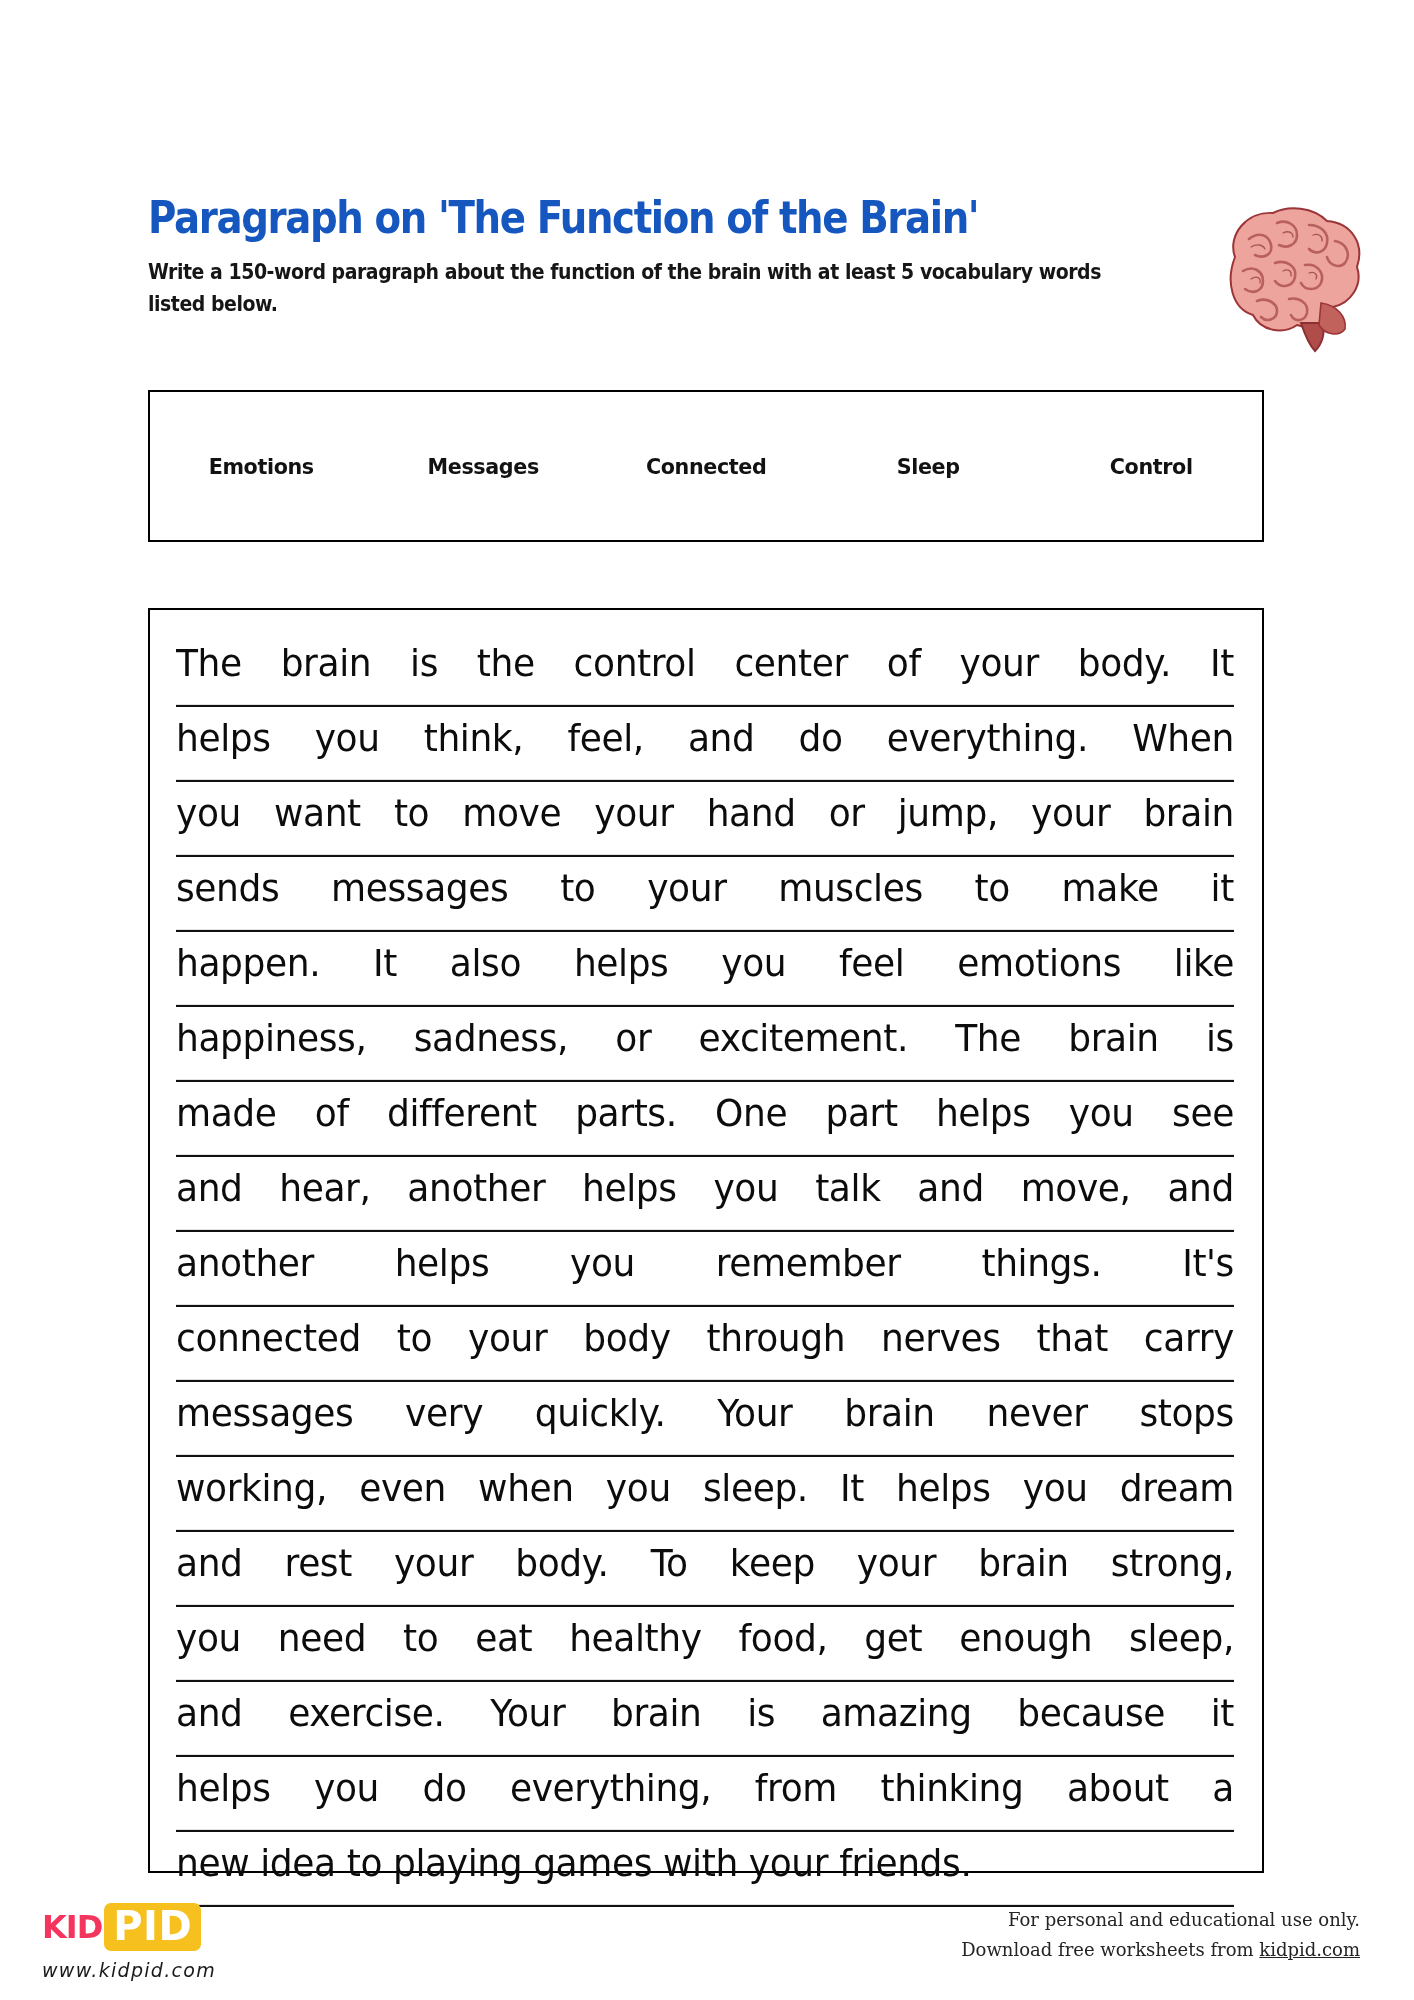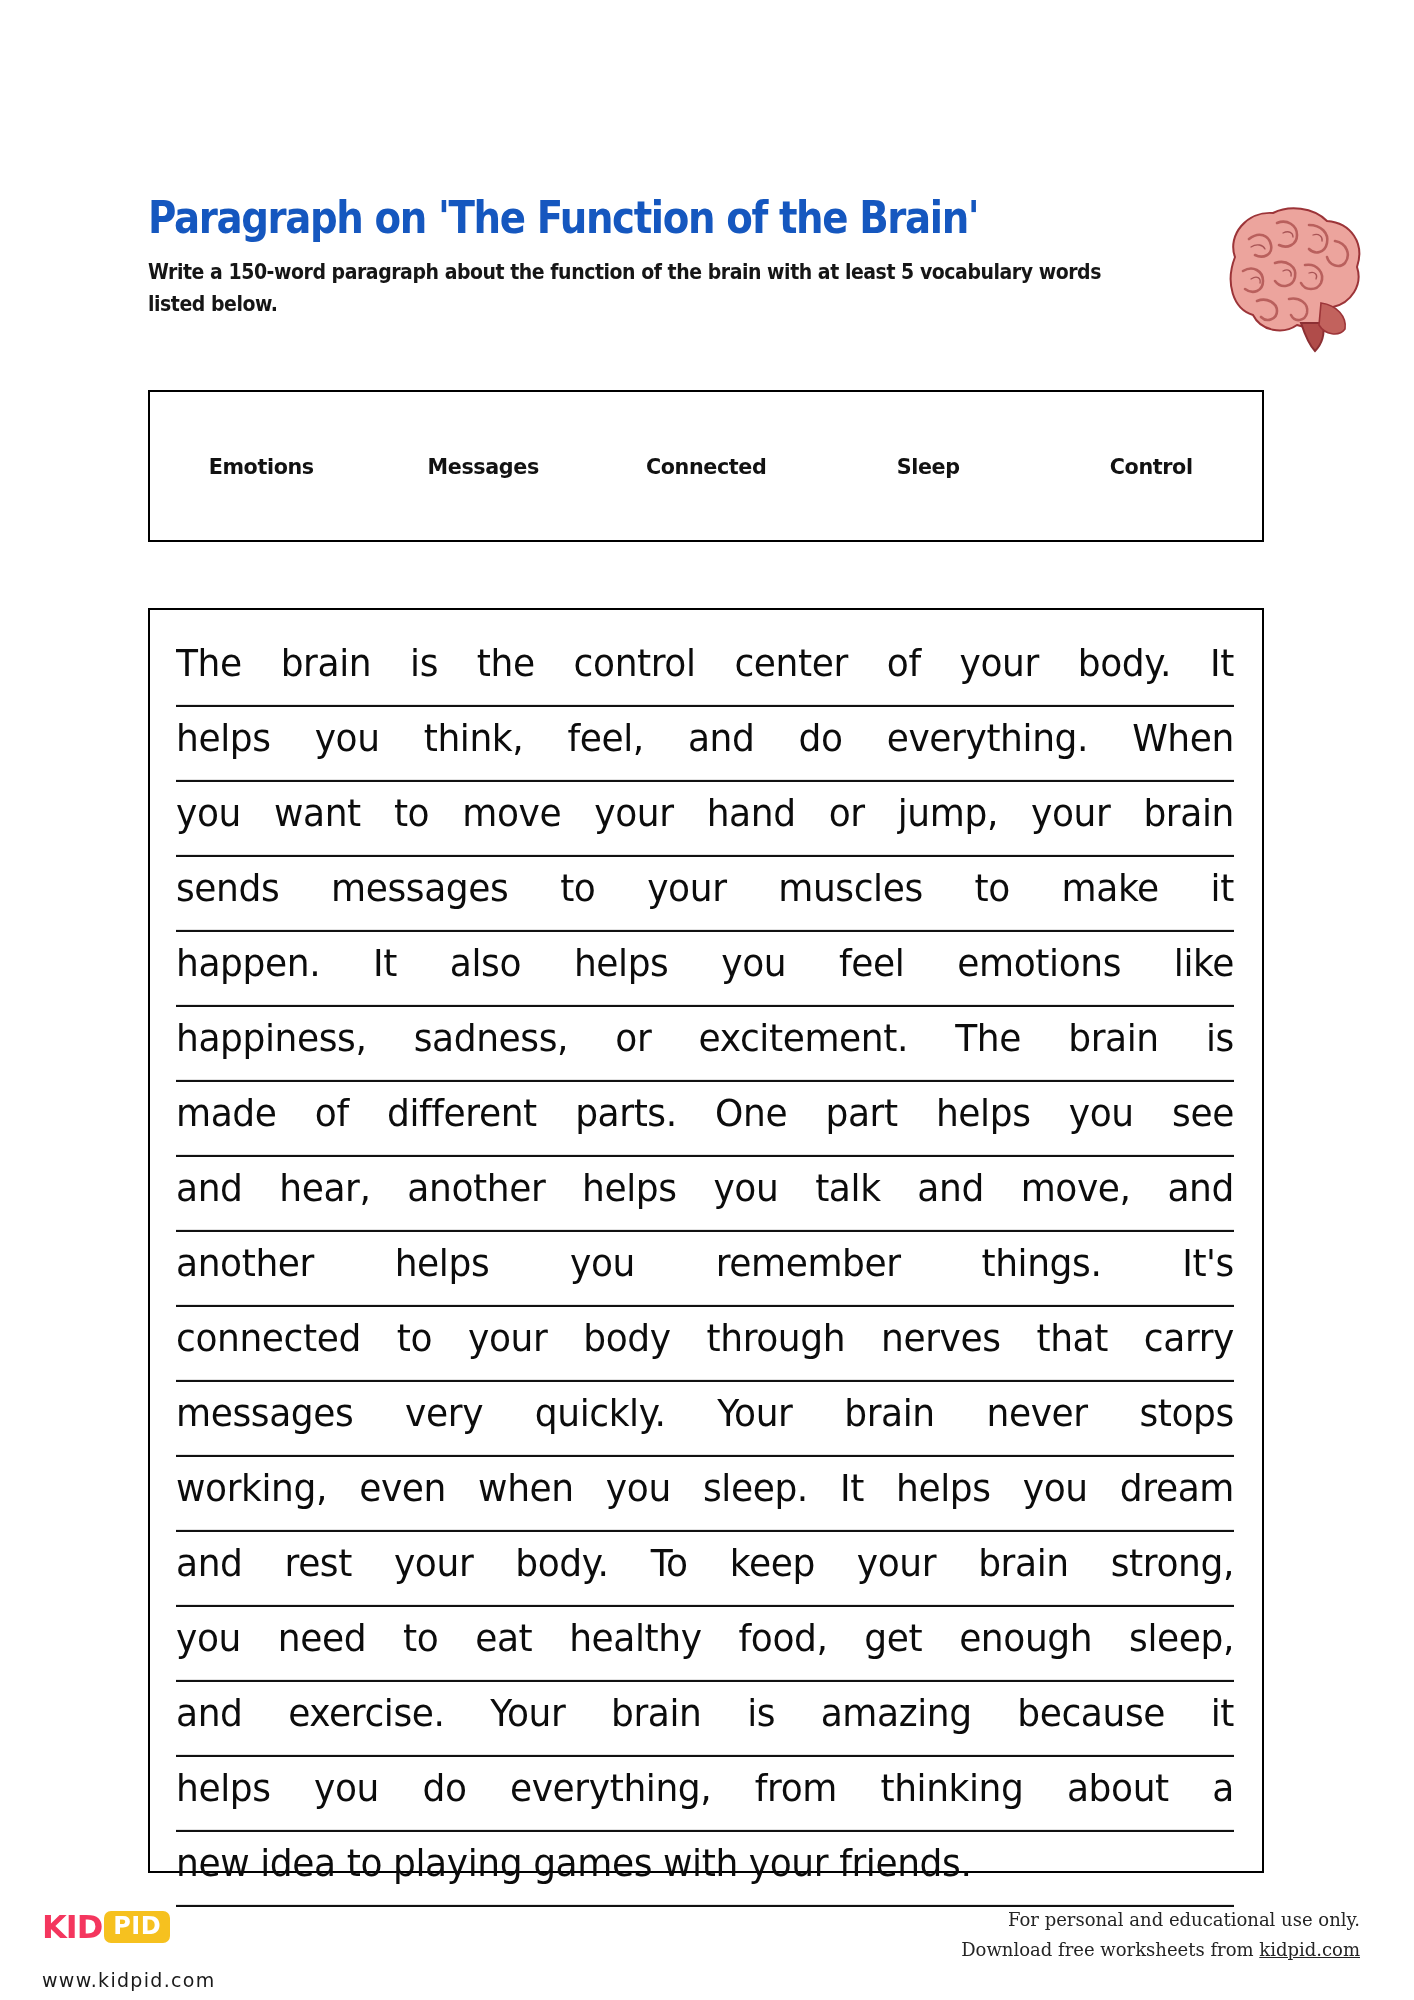--- a/index.html
+++ b/index.html
@@ -163,32 +163,33 @@
   .logo-pid-badge {
     background: #f6c11f;
     border-radius: 7px;
     padding: 3px 9px 5px 9px;
     margin-left: 2px;
     display: inline-flex;
     align-items: center;
   }
   .logo-pid {
     font-family: "DejaVu Sans", sans-serif;
-    font-size: 24px;
+    font-size: 40px;
     font-weight: bold;
     color: #ffffff;
     letter-spacing: 0.5px;
     line-height: 1;
   }
   .logo-url {
     font-family: "DejaVu Sans", sans-serif;
     font-size: 19px;
     color: #1a1a1a;
     letter-spacing: 1.3px;
-    margin-top: 16px;
+    margin-top: 6px;
+    font-style: italic;
   }
 
   .footer-note {
     position: absolute;
     right: 54px;
     top: 10px;
     text-align: right;
     font-family: "DejaVu Serif", serif;
     font-size: 18px;
     color: #242424;

